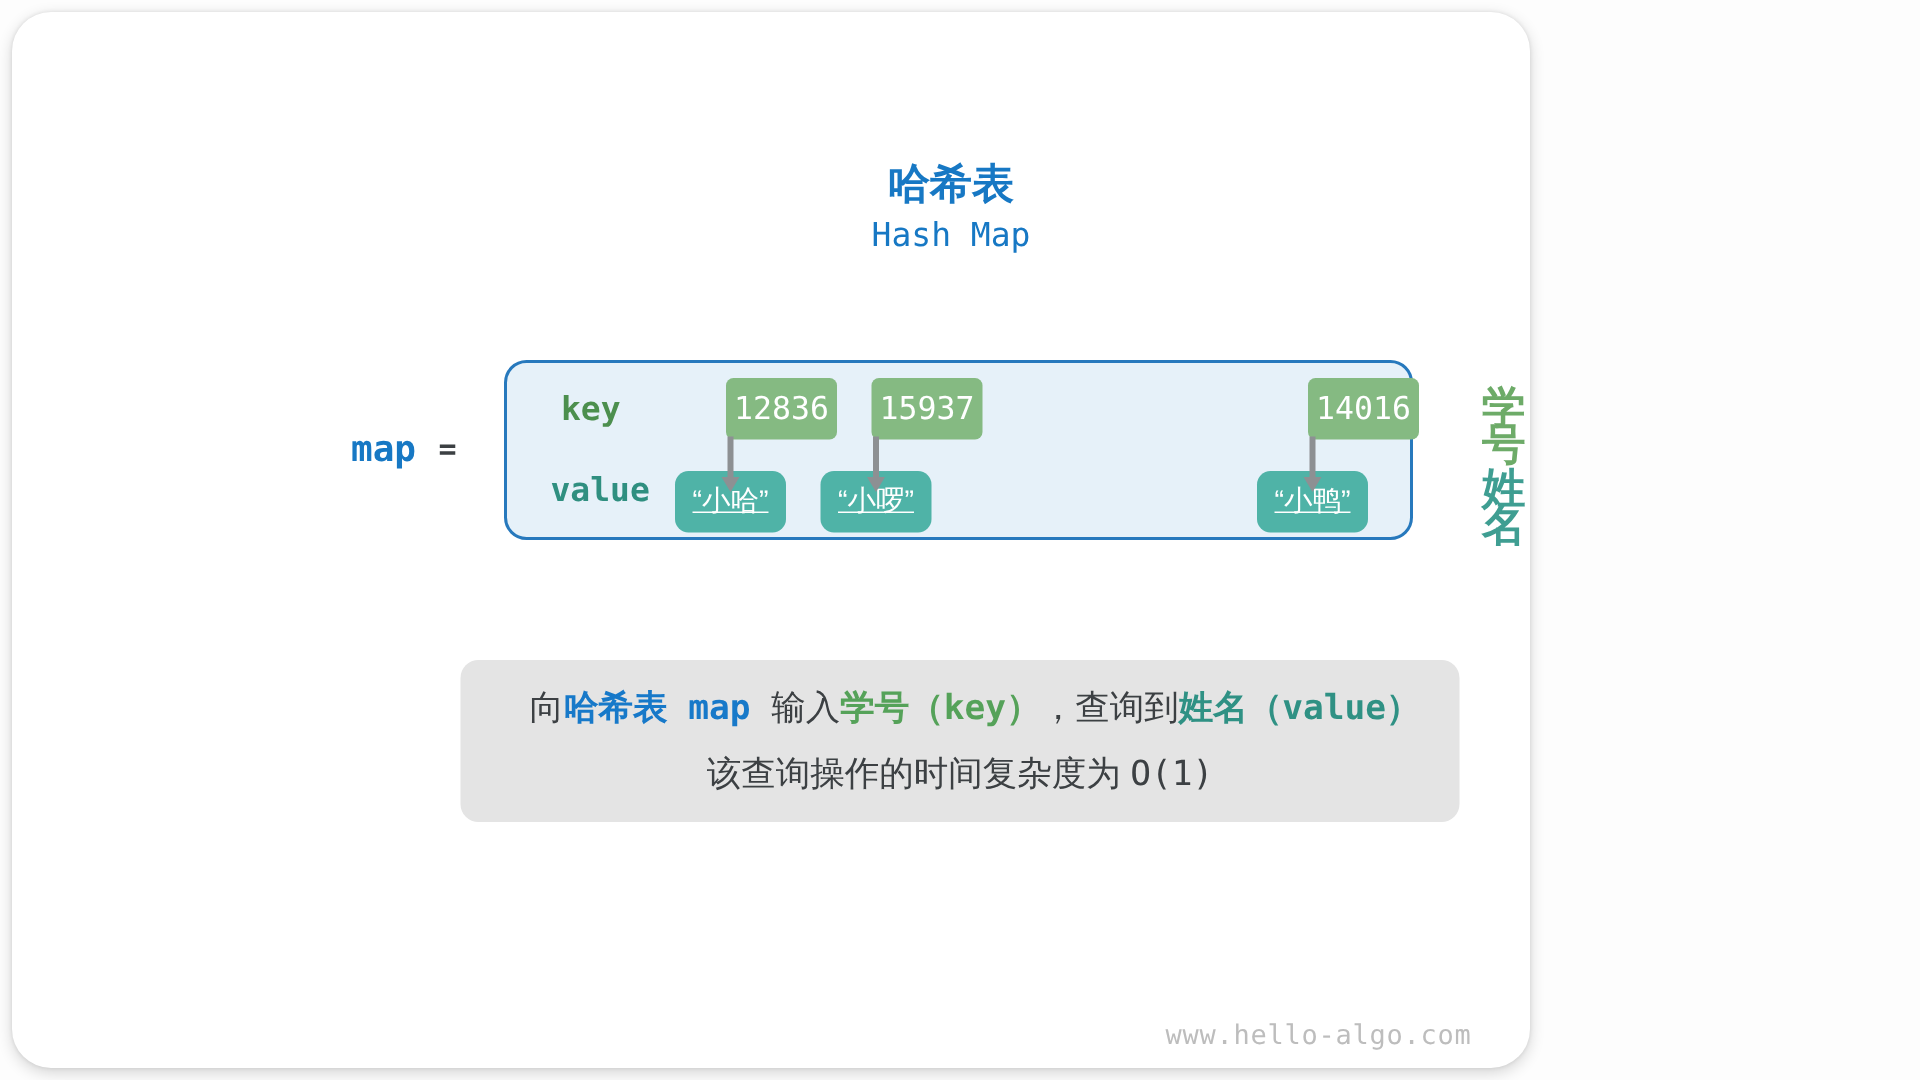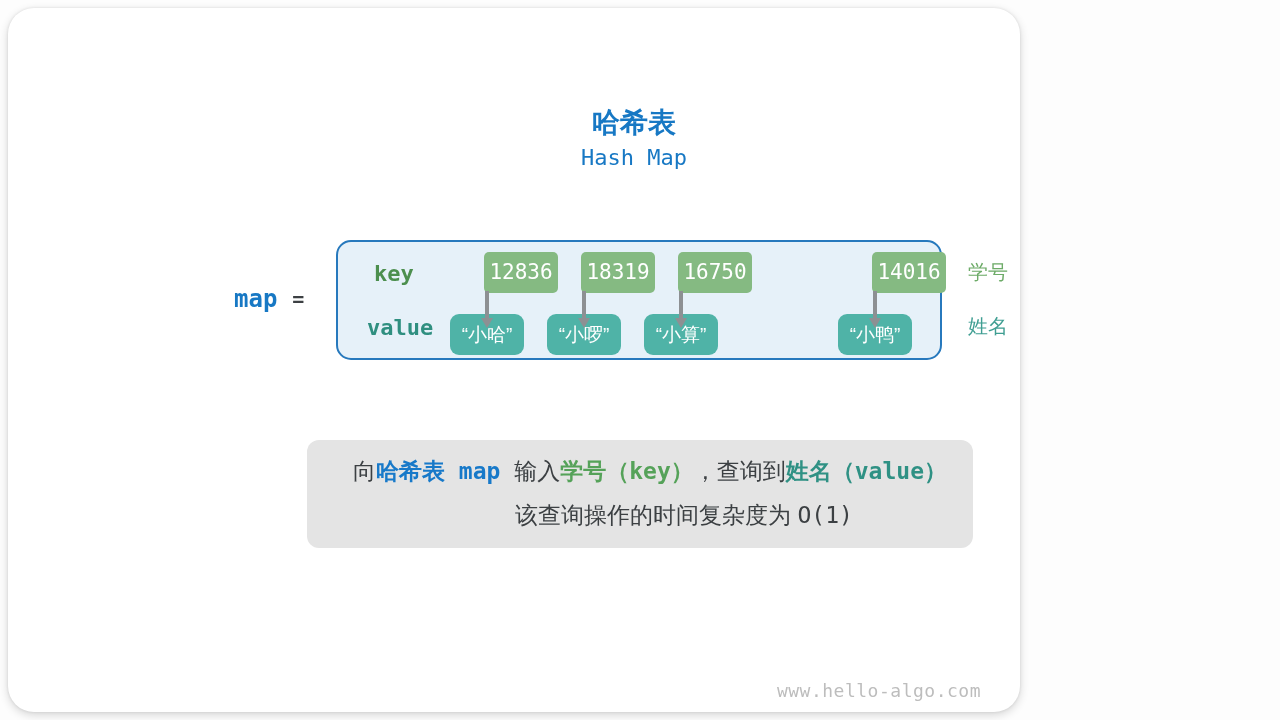--- a/index.html
+++ b/index.html
@@ -60,45 +60,45 @@
   .entries{position:absolute;left:442px;top:244px;width:462px;height:103px;}
   .entry{position:absolute;top:0;width:74px;height:103px;}
   .key-box{
     position:absolute;left:0;top:0;width:74px;height:41px;border-radius:5px;
     background:var(--key-green);color:#fff;z-index:1;
     font-size:21px;line-height:41px;text-align:center;margin-left:34px;
   }
   .value-box{
     position:absolute;left:0;top:62px;width:74px;height:41px;border-radius:9px;
     background:var(--value-teal);color:#fff;z-index:1;
-    font-size:19px;line-height:41px;text-align:center;white-space:nowrap;
+    font-size:19px;line-height:41px;text-align:center;white-space:nowrap;text-decoration:underline;
   }
   .arrow{position:absolute;left:0;top:0;width:74px;height:103px;z-index:2;pointer-events:none;}
   .arrow-line{
     position:absolute;left:calc(50% - 2px);top:39px;width:4px;height:28px;
     background:var(--arrow-gray);
   }
   .arrow-head{
     position:absolute;left:calc(50% - 6px);top:66px;width:0;height:0;
     border-left:6px solid transparent;border-right:6px solid transparent;
     border-top:10px solid var(--arrow-gray);
   }
 
-  .side-caption{position:absolute;left:960px;font-size:20px;font-weight:normal;line-height:25px;}
+  .side-caption{position:absolute;left:980px;font-size:29px;font-weight:bold;line-height:25px;}
   .side-caption.key{top:252px;color:var(--caption-green);}
   .side-caption.value{top:306px;color:var(--caption-teal);}
 
   .note{
     position:absolute;left:299px;top:432px;width:666px;height:108px;
     background:var(--note-bg);border-radius:12px;
   }
   .note-line{position:absolute;left:0;width:100%;text-align:center;
     font-size:23px;line-height:30px;color:var(--text-dark);white-space:pre;}
   .note-line1{top:16px;padding-left:20px;}
-  .note-line2{top:60px;margin-left:44px;}
+  .note-line2{top:60px;}
   .seg-plain{color:var(--text-dark);}
   .seg-blue{color:var(--note-blue);font-weight:bold;}
   .seg-green{color:var(--note-green);font-weight:bold;}
   .seg-teal{color:var(--note-teal);font-weight:bold;}
 
   .watermark{
     position:absolute;right:39px;top:672px;
     font-size:18px;color:var(--watermark-gray);letter-spacing:.5px;
   }
 </style>
@@ -123,30 +123,22 @@
   <div class="entries">
     <div class="entry" style="left:0">
       <div class="key-box mono">12836</div>
       <div class="value-box">“小哈”</div>
       <div class="arrow">
           <span class="arrow-line"></span>
           <span class="arrow-head"></span>
         </div>
     </div>
     <div class="entry" style="left:97px">
-      <div class="key-box mono">18319</div>
+      <div class="key-box mono">15937</div>
       <div class="value-box">“小啰”</div>
-      <div class="arrow">
-          <span class="arrow-line"></span>
-          <span class="arrow-head"></span>
-        </div>
-    </div>
-    <div class="entry" style="left:194px">
-      <div class="key-box mono">16750</div>
-      <div class="value-box">“小算”</div>
       <div class="arrow">
           <span class="arrow-line"></span>
           <span class="arrow-head"></span>
         </div>
     </div>
     <div class="entry" style="left:388px">
       <div class="key-box mono">14016</div>
       <div class="value-box">“小鸭”</div>
       <div class="arrow">
           <span class="arrow-line"></span>

